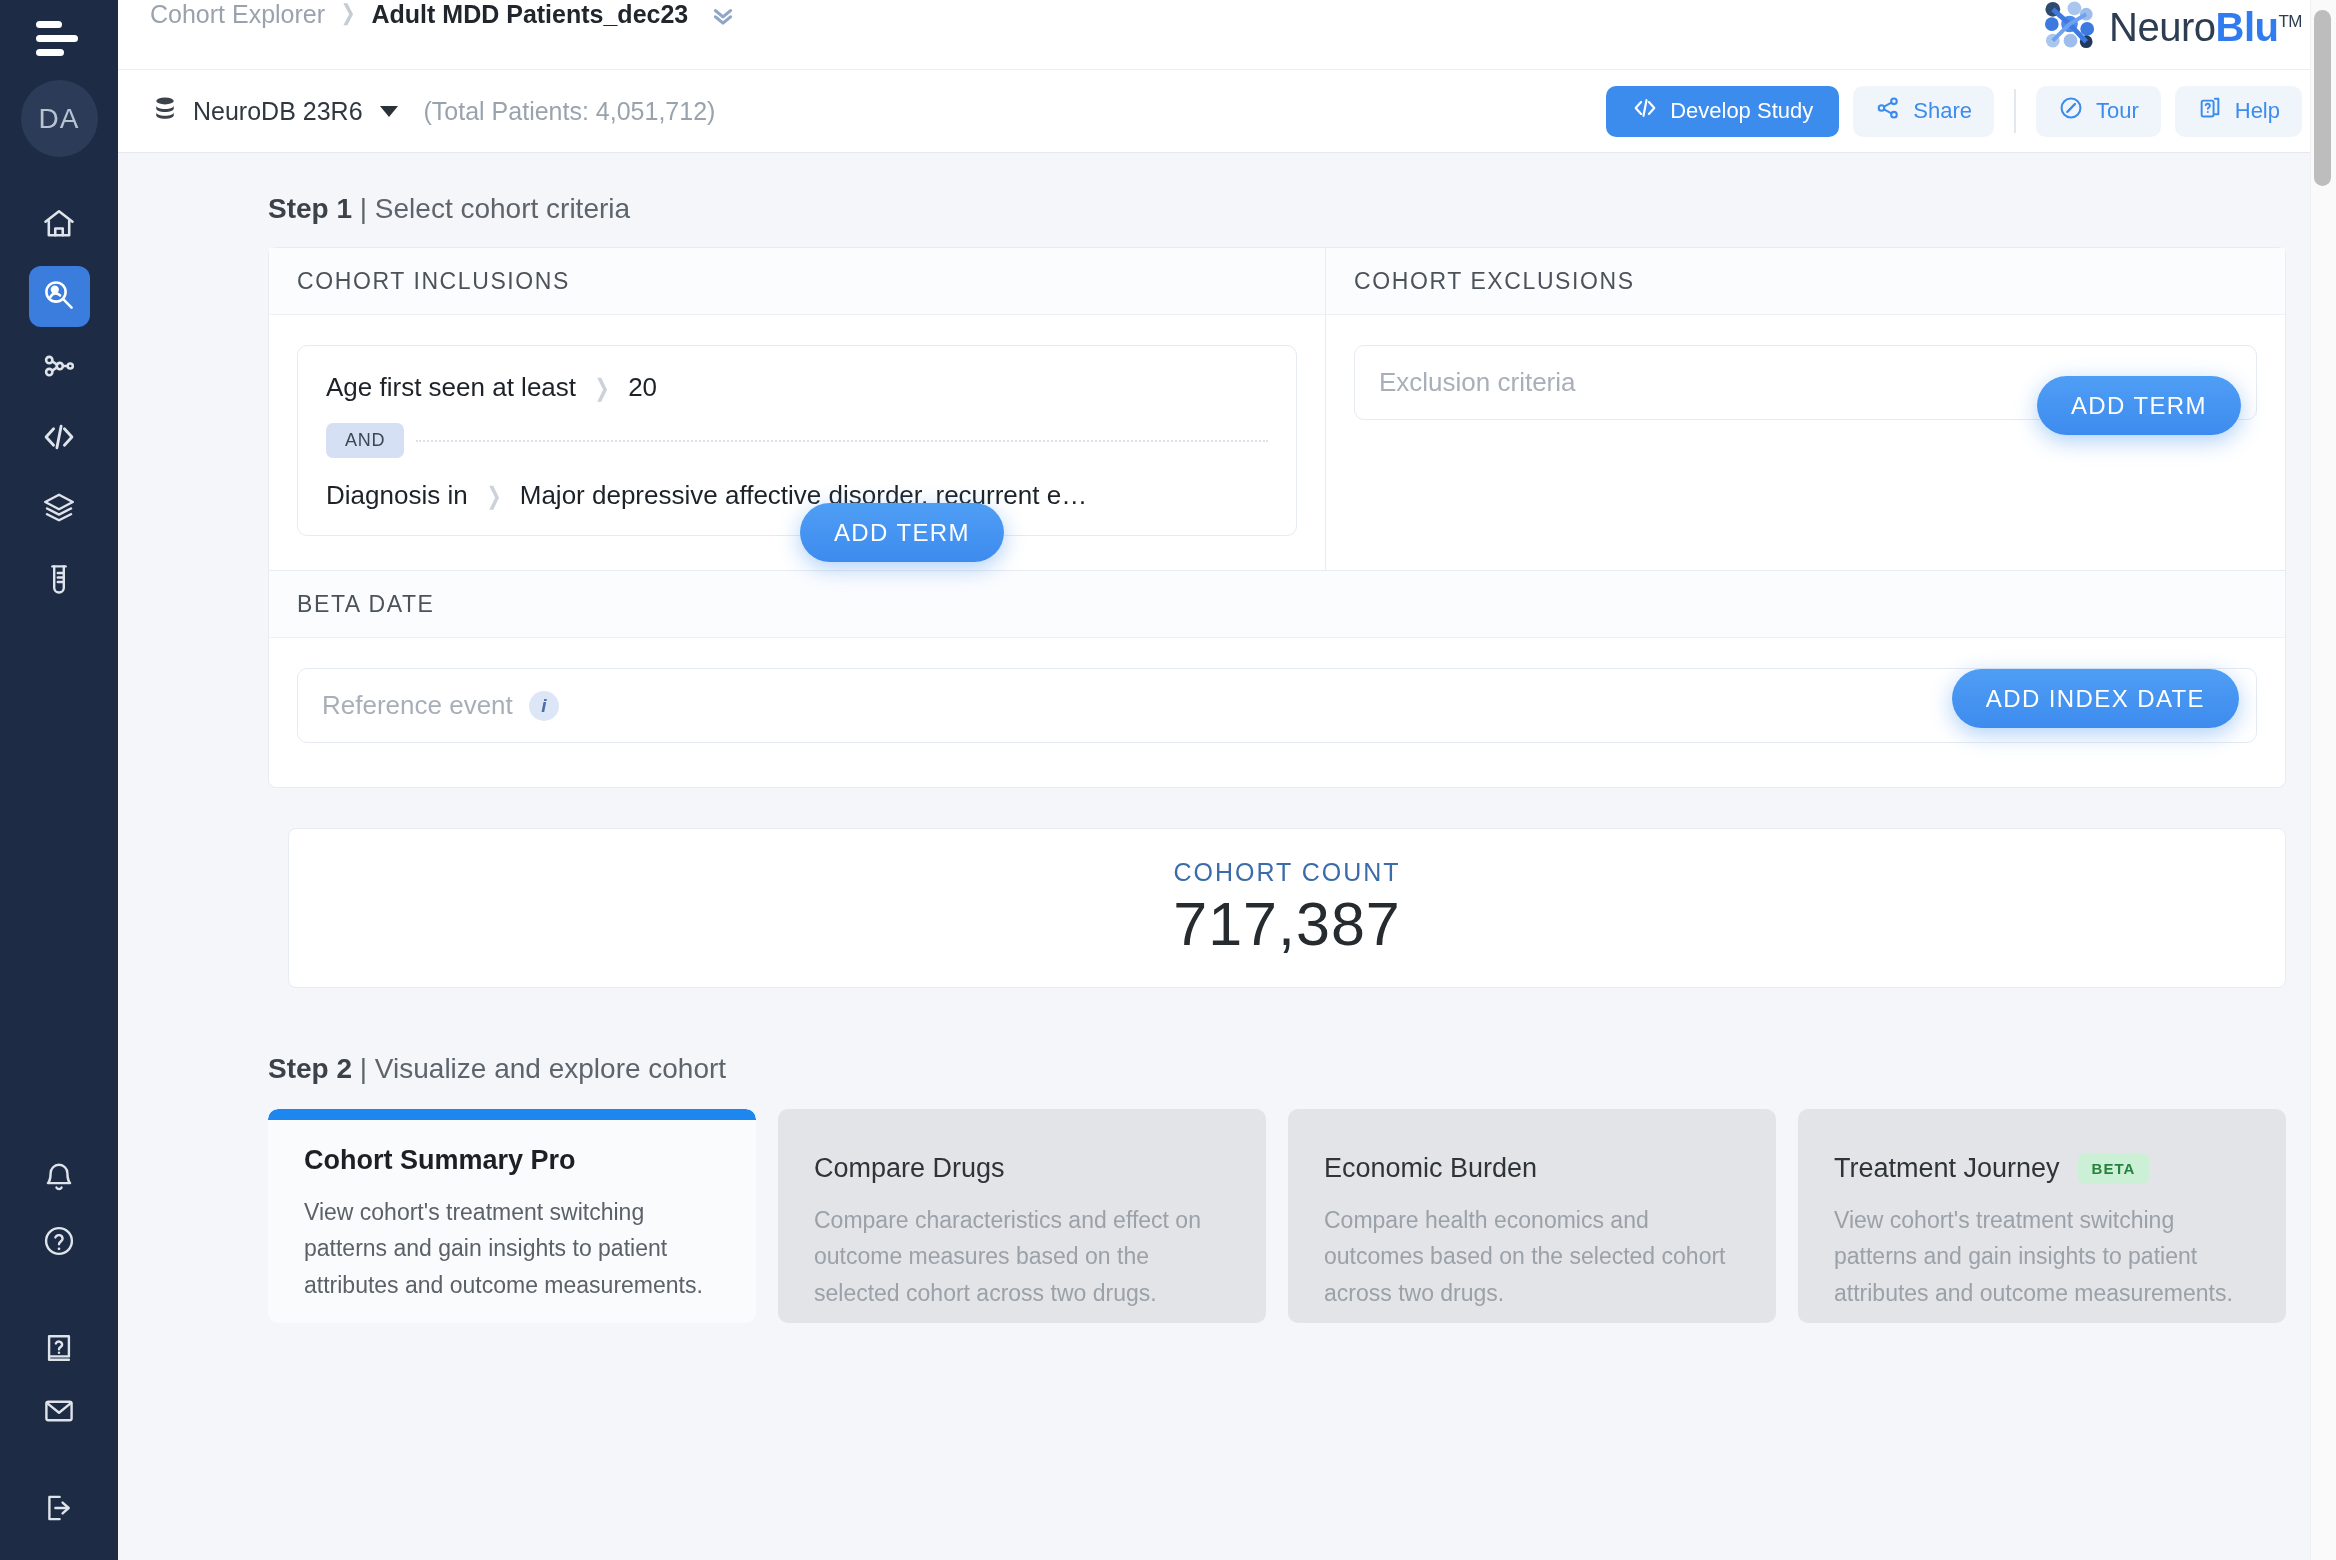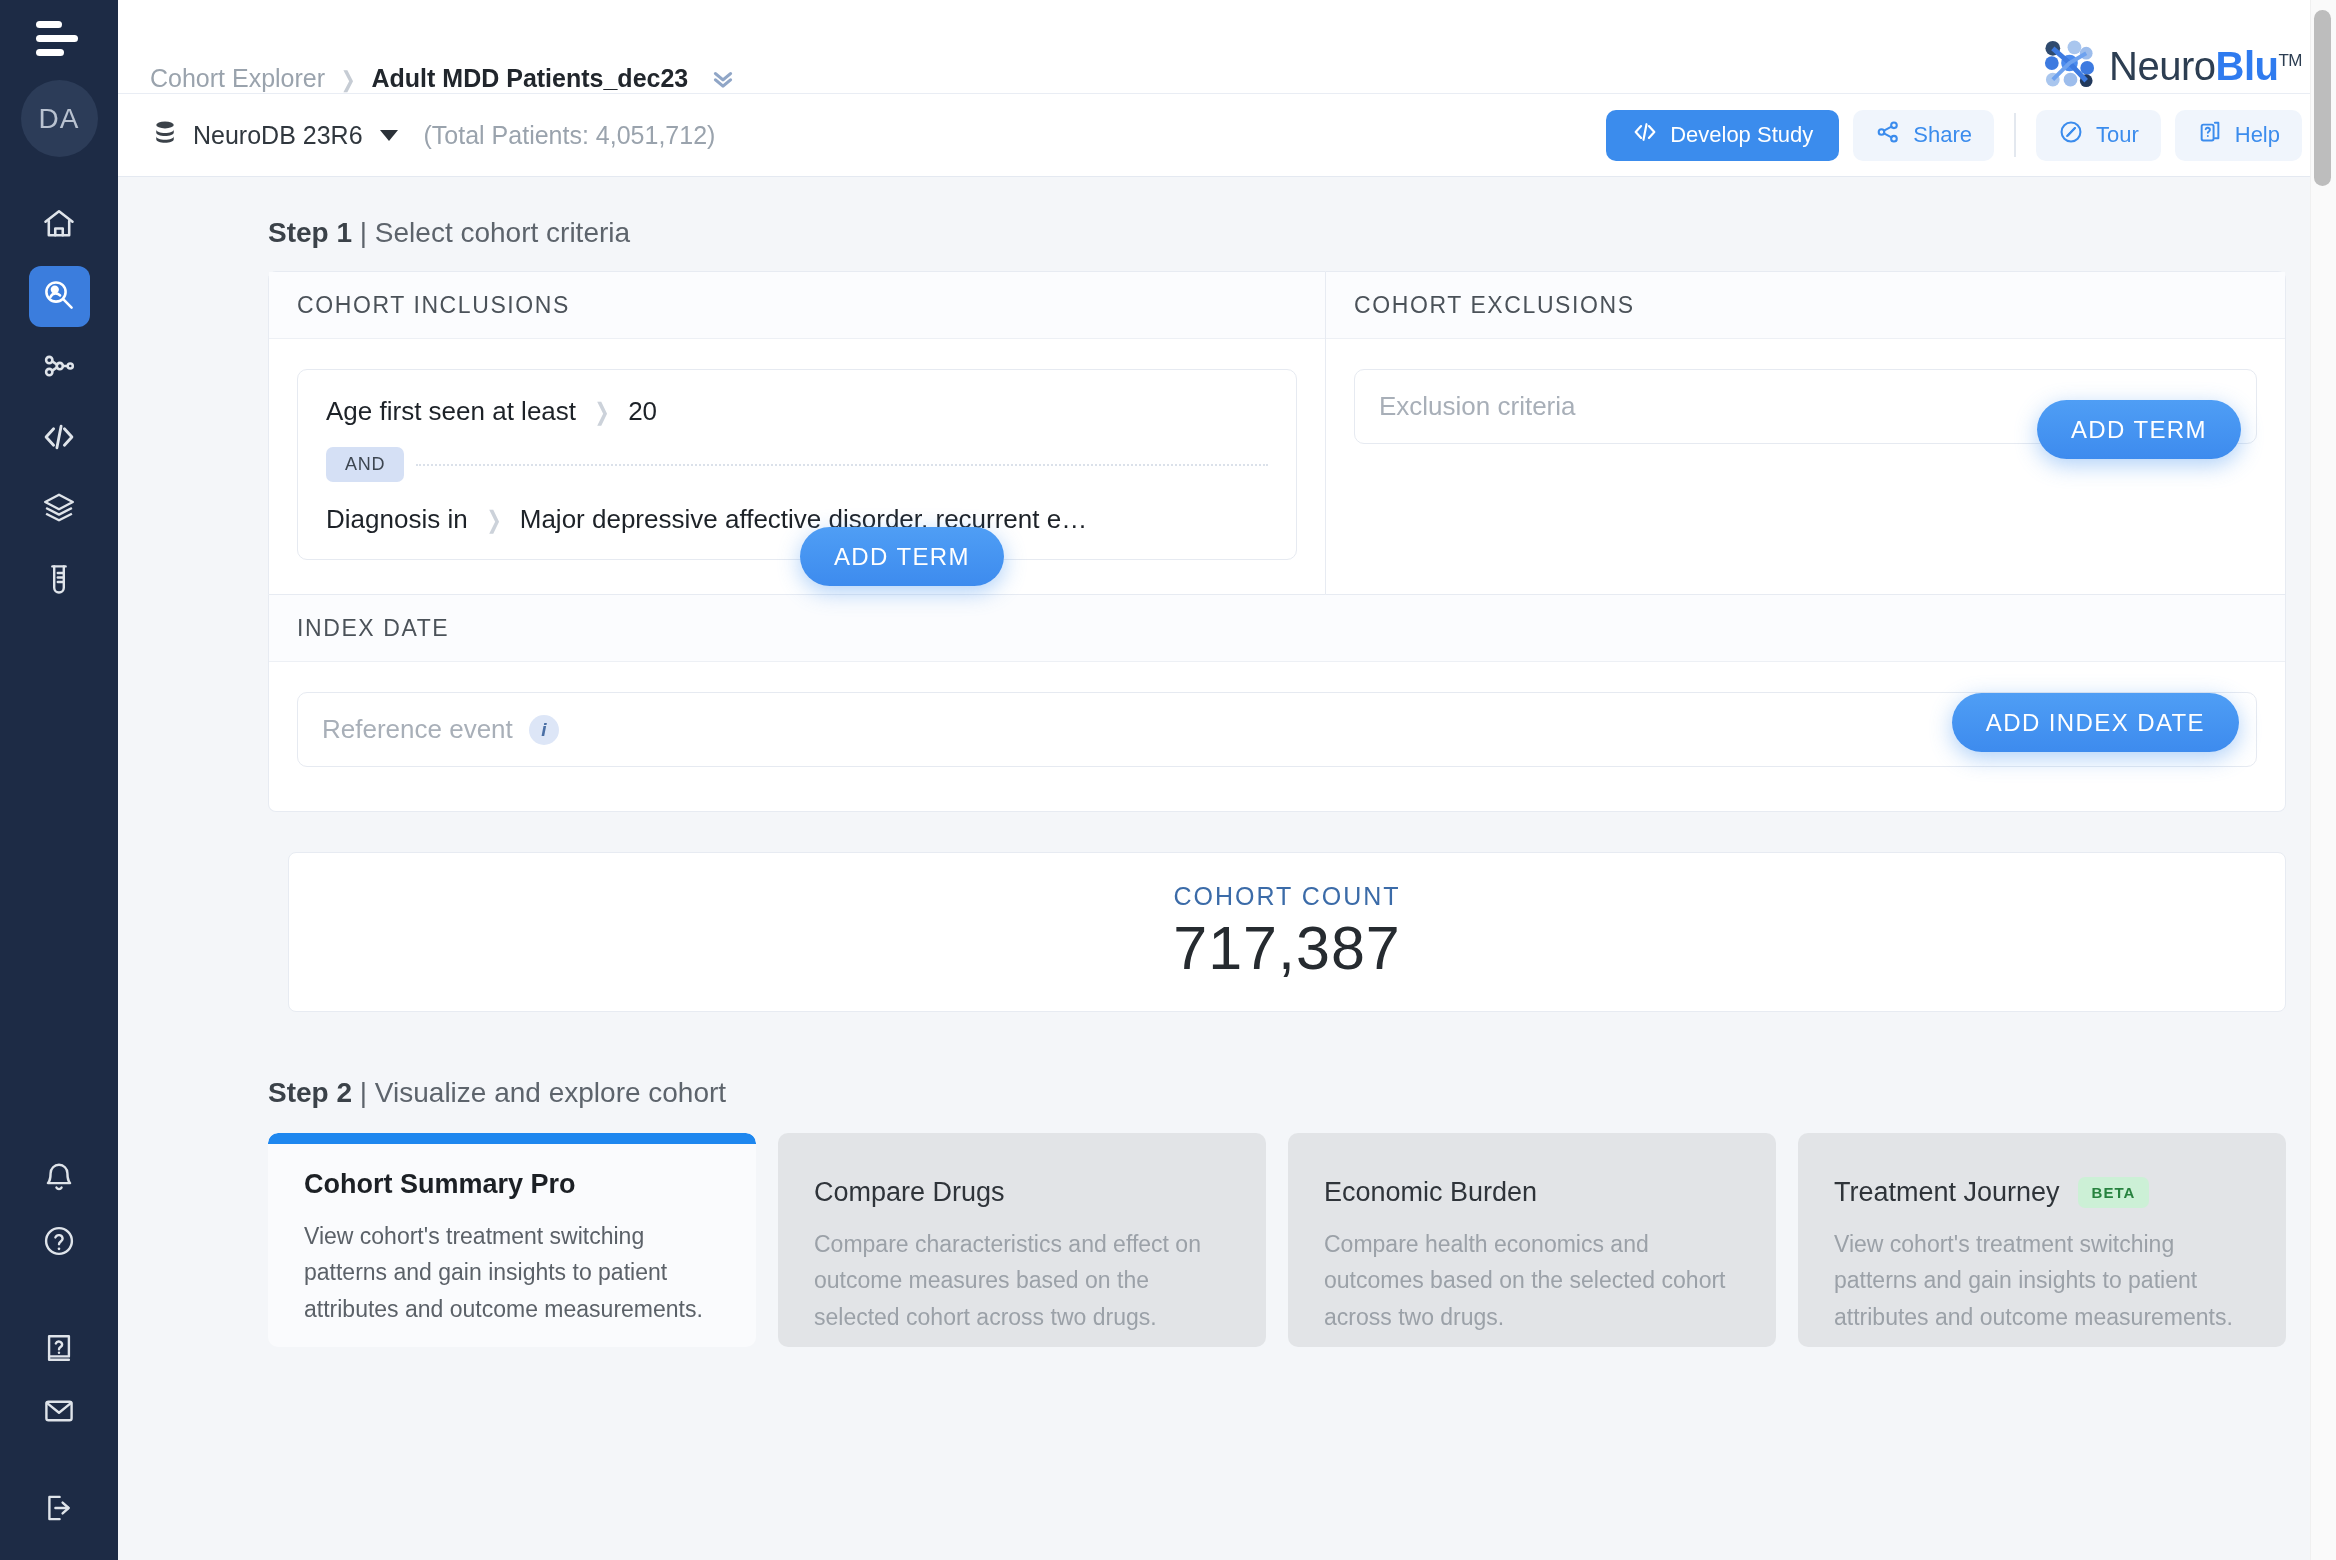--- a/index.html
+++ b/index.html
@@ -46,22 +46,22 @@
   .nav-btn.active { background: #3b7ddd; }
   .nav-bottom { margin-top: auto; display:flex; flex-direction: column; align-items: center; padding-bottom: 18px; gap: 0px; }
   .nav-bottom .nav-btn { margin-bottom: 2px; }
   .spacer-1 { height: 178px; }
 
   
   .main { flex: 1 1 auto; height: 1560px; position: relative; background: #f4f6f9; overflow: hidden; }
 
   
   .topbar {
-    height: 94px; background: #ffffff;
-    display: flex; align-items: flex-end; padding: 0 34px 0 32px;
+    height: 70px; background: #ffffff;
+    display: flex; align-items: flex-start; padding: 0 34px 0 32px;
     border-bottom: 1px solid #e9edf4;
   }
   .crumb-muted { color: #9aa3ad; font-size: 25px; }
   .crumb-sep { margin: 0 14px; color: #c6ccd4; font-size: 22px; display:inline-block; transform: scaleX(0.8); }
   .crumb-active { color: #21262c; font-size: 25px; font-weight: 700; }
   .dblchev { margin-left: 20px; display:inline-flex; cursor:pointer; }
   .logo-wrap { margin-left: auto; display: flex; align-items: center; gap: 12px; }
   .logo-text { font-size: 40px; color: #2d3e52; letter-spacing: -0.5px; font-weight: 400; }
   .logo-text b { color: #2f7bef; font-weight: 700; }
   .logo-tm { font-size: 17px; vertical-align: super; color: #2d3e52; }
@@ -456,21 +456,21 @@
         <div class="panel panel-right">
           <div class="panel-head">COHORT EXCLUSIONS</div>
           <div class="panel-body">
             <div class="input-fake">Exclusion criteria</div>
             <button class="pill-btn add-term-right">ADD TERM</button>
           </div>
         </div>
       </div>
 
       <div class="panel-full">
-        <div class="panel-head">INDEX DATE</div>
+        <div class="panel-head">BETA DATE</div>
         <div class="panel-body">
           <div class="input-fake">
             <span>Reference event</span>
             <span class="info-i">i</span>
           </div>
           <button class="pill-btn add-index">ADD INDEX DATE</button>
         </div>
       </div>
 
       <div class="count-card">

